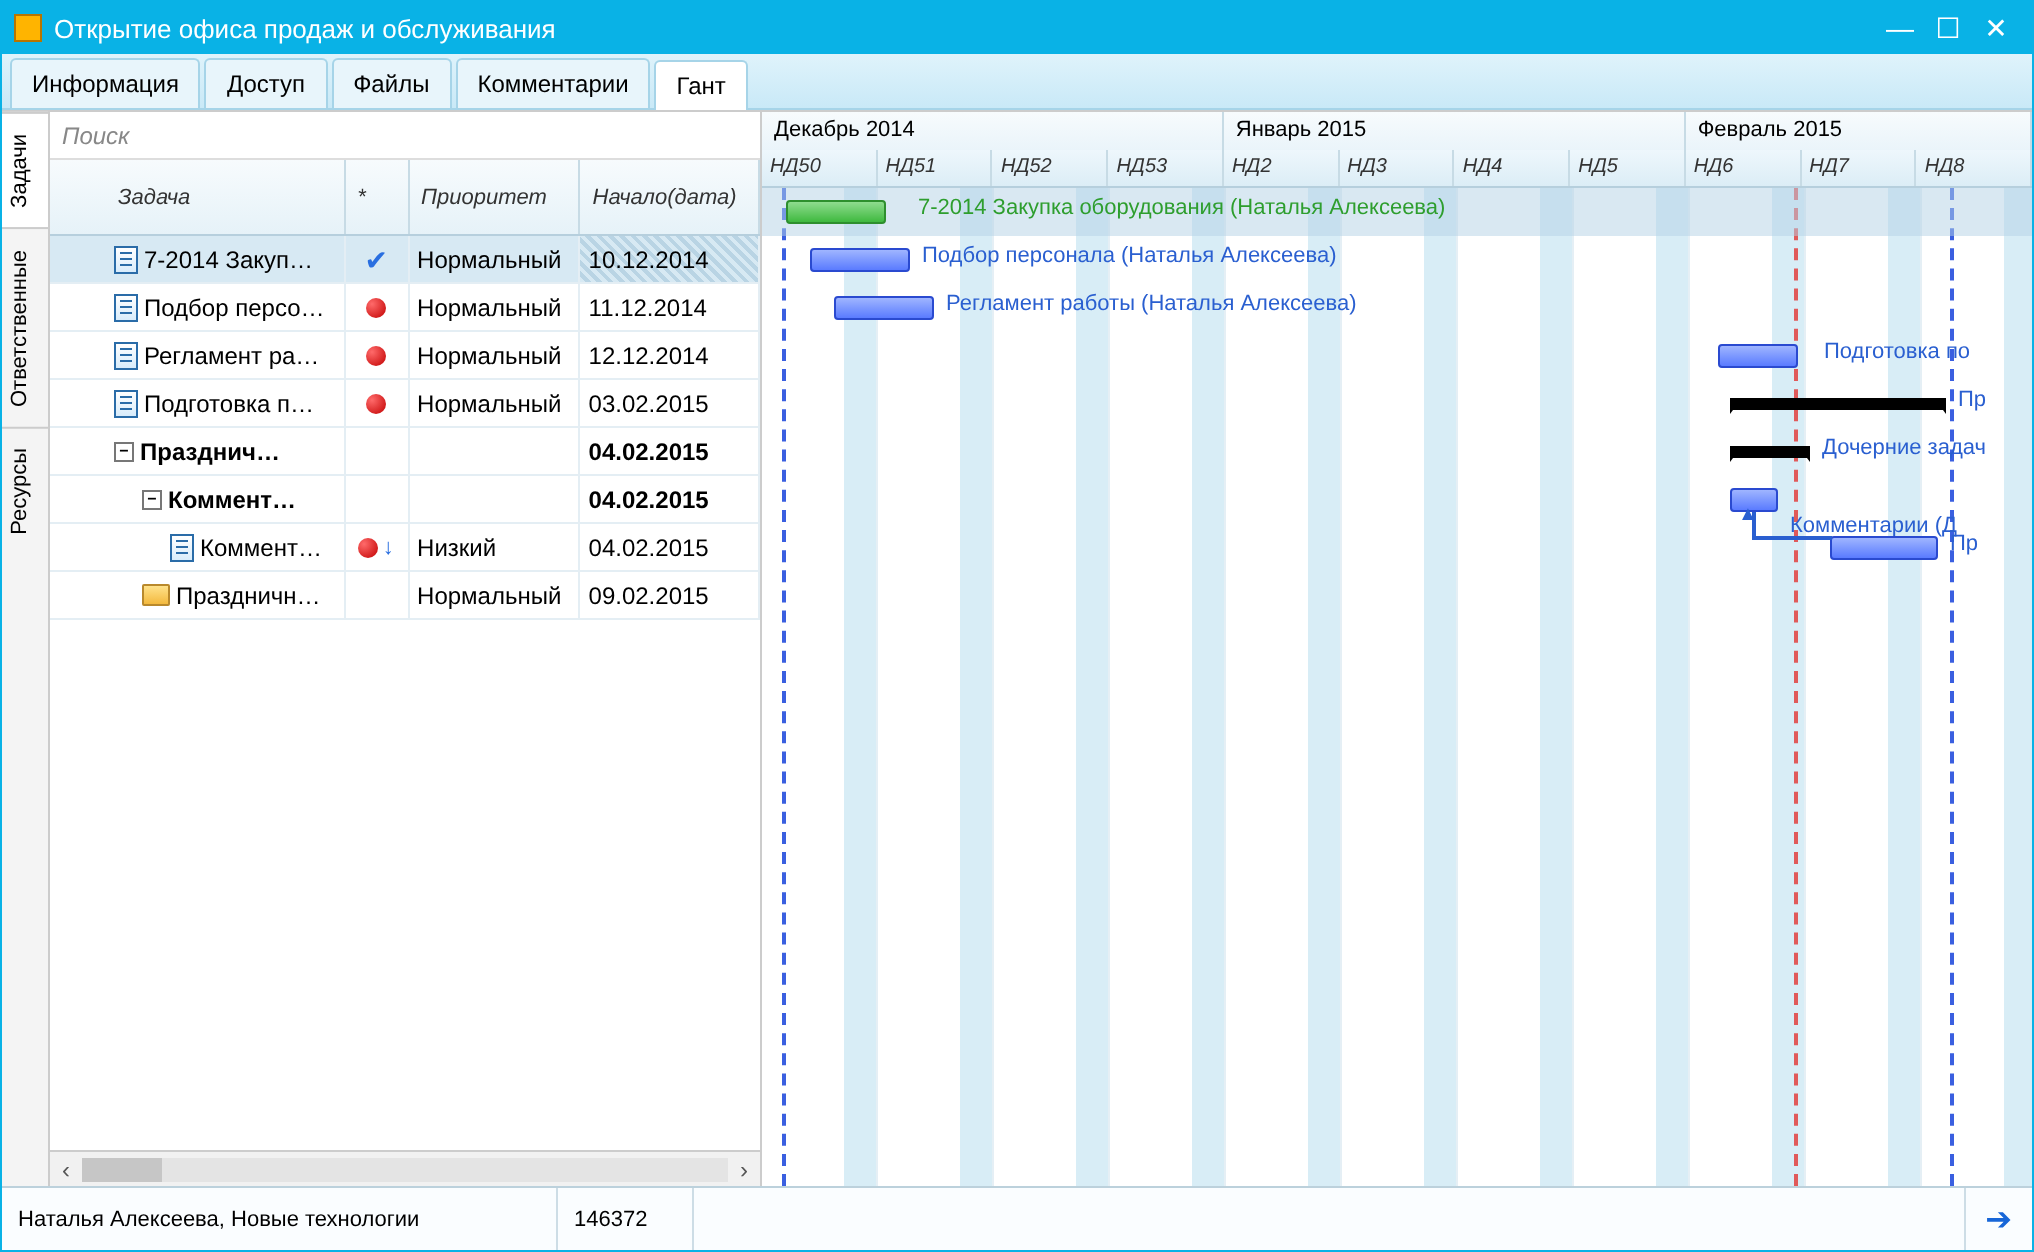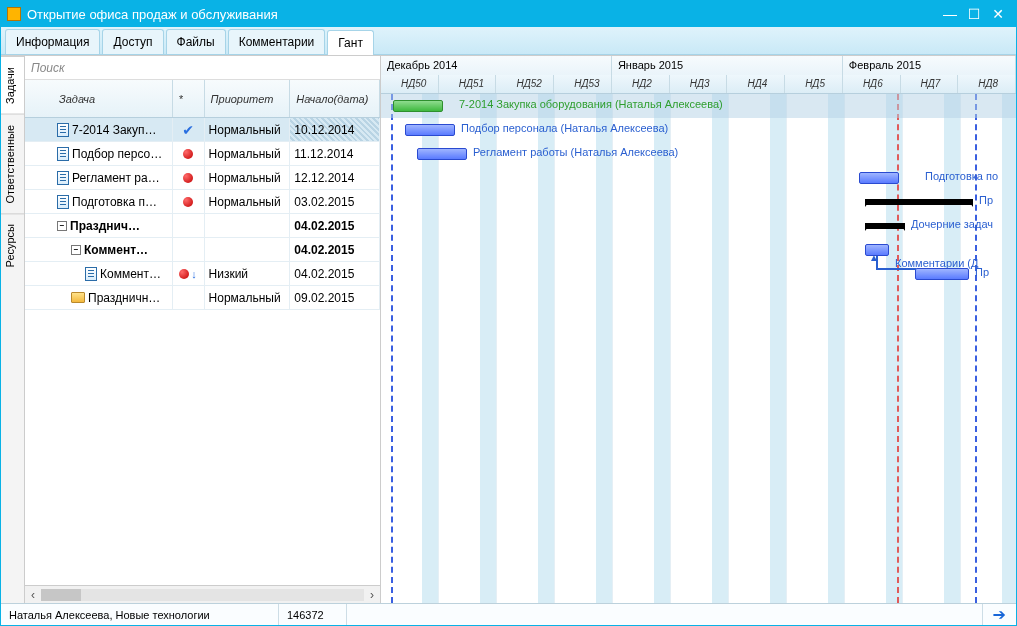--- a/index.html
+++ b/index.html
@@ -55,21 +55,21 @@
   .hscroll { height: 18px; background: #f1f1f1; border-top: 1px solid #ccc; display: flex; align-items: center; }
   .hscroll .arrow { width: 16px; text-align: center; color: #555; cursor: pointer; }
   .hscroll .track { flex:1; height: 12px; background: #e4e4e4; position: relative; }
   .hscroll .thumb { position:absolute; left:0; top:0; bottom:0; width: 40px; background: #c6c6c6; }
 
   .gantt { flex: 1; display: flex; flex-direction: column; min-width: 0; }
   .gantt-header { height: 38px; display: flex; flex-direction: column; border-bottom: 1px solid #b6cfdd; }
   .gantt-months { flex:1; display:flex; background: linear-gradient(#f7fbfd, #eaf4fa); }
   .gantt-month { border-right: 1px solid #c7dbe5; padding: 3px 6px; font-size: 11px; }
   .gantt-weeks { flex:1; display:flex; background: linear-gradient(#eef7fc,#dcedf6); }
-  .gantt-week { border-right: 1px solid #c7dbe5; font-size: 10px; font-style: italic; color: #333; display:flex; align-items:center; padding-left:20px; }
+  .gantt-week { border-right: 1px solid #c7dbe5; font-size: 10px; font-style: italic; color: #333; display:flex; align-items:center; padding-left:4px; }
 
   .gantt-body { flex:1; position: relative; overflow: hidden; }
   .gantt-grid { position:absolute; inset:0; }
   .wk-col { position:absolute; top:0; bottom:0; border-right: 1px solid #e5eff5; }
   .wk-col .weekend { position:absolute; top:0; bottom:0; right:0; width: 16px; background: #d8edf6; }
   .today-line { position:absolute; top:0; bottom:0; width:0; border-left: 2px dashed #e05a5a; }
   .range-line { position:absolute; top:0; bottom:0; width:0; border-left: 2px dashed #3a5fe0; }
 
   .gantt-rows { position: absolute; inset: 0; }
   .grow { position:absolute; left:0; right:0; height:24px; }
@@ -77,21 +77,21 @@
   .bar { position:absolute; height: 12px; top: 6px; border: 1px solid; border-radius: 2px; }
   .bar.green { background: linear-gradient(#8fdc8f,#3fb93f); border-color:#2e8f2e; }
   .bar.blue { background: linear-gradient(#9fb5ff,#5a7bff); border-color:#2a4ad0; }
   .sum-bar { position:absolute; height: 6px; top: 9px; background: #000; }
   .sum-bar::before, .sum-bar::after { content:""; position:absolute; top:0; width:0; height:0; border-top: 8px solid #000; }
   .sum-bar::before { left:0; border-right: 6px solid transparent; }
   .sum-bar::after { right:0; border-left: 6px solid transparent; }
   .bar-label { position:absolute; top: 4px; font-size: 11px; color: #2a5fd0; white-space: nowrap; }
   .bar-label.green { color: #2e9e2e; margin-left: 10px; }
 
-  .statusbar { height: 22px; border-top: 1px solid #bcd1dc; display:flex; align-items:center; background:#fafdff; }
+  .statusbar { height: 32px; border-top: 1px solid #bcd1dc; display:flex; align-items:center; background:#fafdff; }
   .status-cell { border-right: 1px solid #cdddE6; height:100%; display:flex; align-items:center; padding: 0 8px; font-size: 11px; }
   .status-cell.user { width: 278px; }
   .status-cell.num { width: 68px; }
   .status-arrow { margin-left: auto; padding: 0 10px; color:#1766d8; font-size: 16px; cursor: pointer; }
 </style>
 </head>
 <body>
 
 <div class="window">
   <div class="titlebar">
@@ -297,21 +297,21 @@
             <div class="grow" style="top: 24px;">
               <div class="bar blue" style="left: 24px; width: 50px;"></div>
               <div class="bar-label" style="left: 80px;">Подбор персонала (Наталья Алексеева)</div>
             </div>
             <div class="grow" style="top: 48px;">
               <div class="bar blue" style="left: 36px; width: 50px;"></div>
               <div class="bar-label" style="left: 92px;">Регламент работы (Наталья Алексеева)</div>
             </div>
             <div class="grow" style="top: 72px;">
               <div class="bar blue" style="left: 478px; width: 40px;"></div>
-              <div class="bar-label" style="left: 524px; padding-left: 20px;">Подготовка по</div>
+              <div class="bar-label" style="left: 511px; padding-left: 20px;">Подготовка по</div>
             </div>
             <div class="grow" style="top: 96px;">
               <div class="sum-bar" style="left: 484px; width: 108px;"></div>
               <div class="bar-label" style="left: 598px;">Пр</div>
             </div>
             <div class="grow" style="top: 120px;">
               <div class="sum-bar" style="left: 484px; width: 40px;"></div>
               <div class="bar-label" style="left: 530px;">Дочерние задач</div>
             </div>
             <div class="grow" style="top: 144px;">

